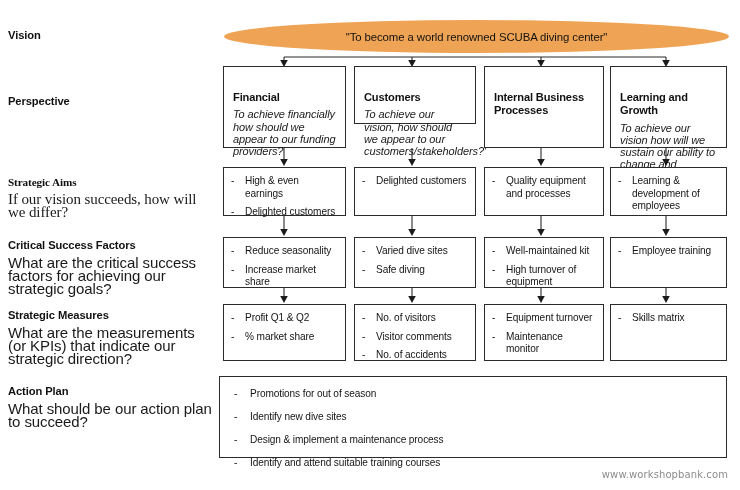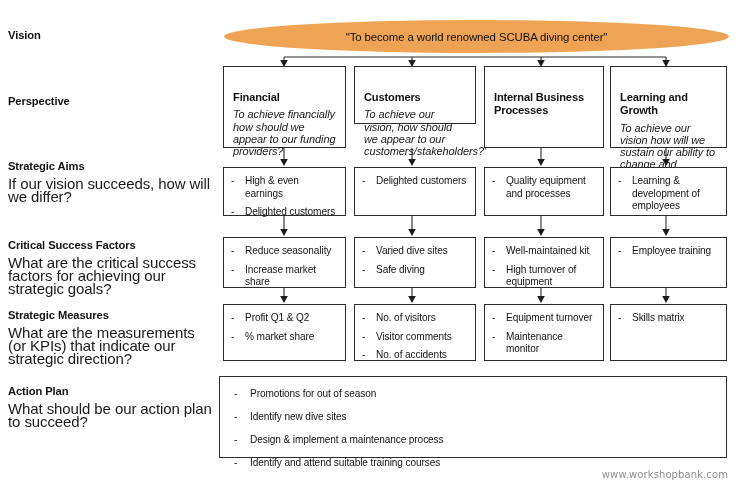--- a/index.html
+++ b/index.html
@@ -92,21 +92,21 @@
 <div id="canvas">
 
   <div class="rowlabel" style="top:28px;">
     <div class="title">Vision</div>
   </div>
 
   <div class="rowlabel" style="top:94px;">
     <div class="title">Perspective</div>
   </div>
 
-  <div class="rowlabel" style="top:159px;">
+  <div class="rowlabel" style="top:175px;font-family:Liberation Serif, serif;">
     <div class="title">Strategic Aims</div>
     <div class="sub">If our vision succeeds, how will we differ?</div>
   </div>
 
   <div class="rowlabel" style="top:238px;">
     <div class="title">Critical Success Factors</div>
     <div class="sub">What are the critical success factors for achieving our strategic goals?</div>
   </div>
 
   <div class="rowlabel" style="top:384px;">

